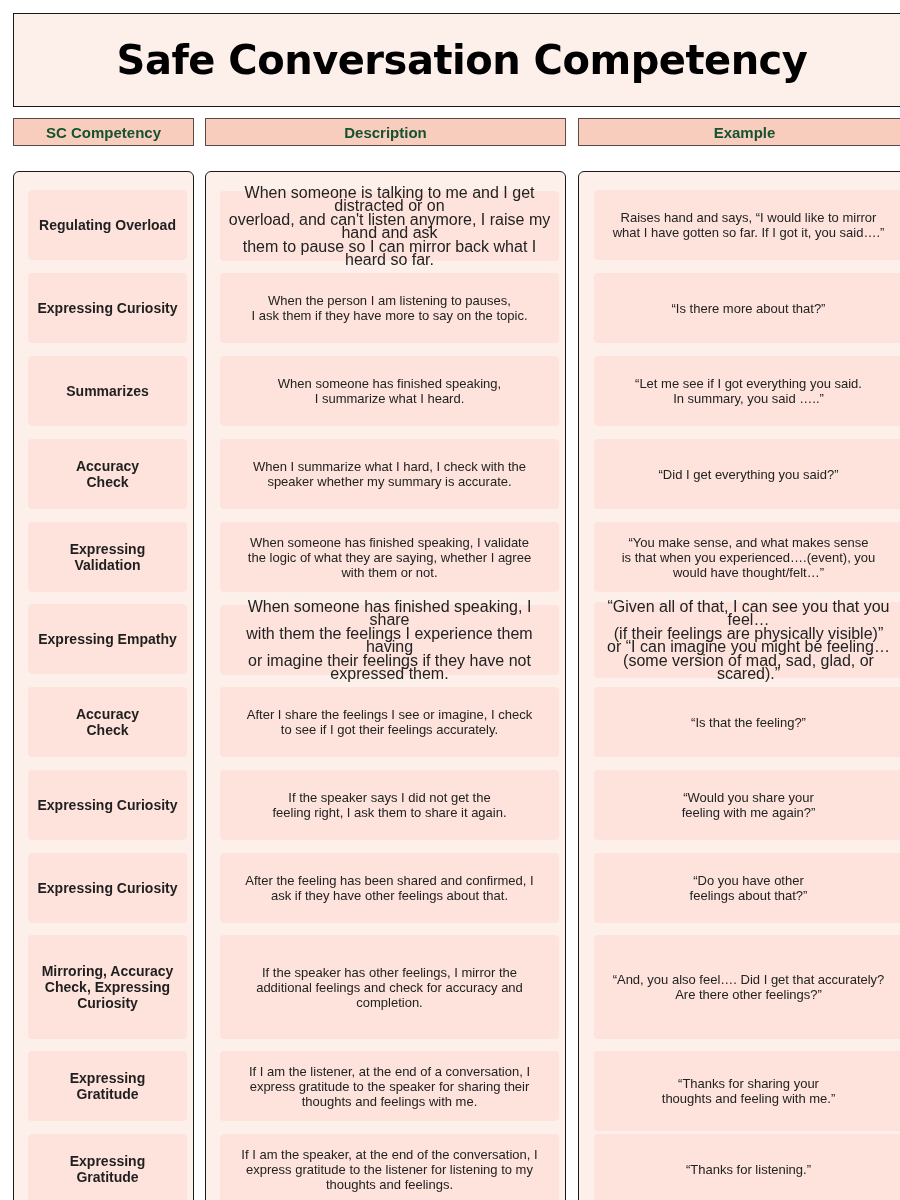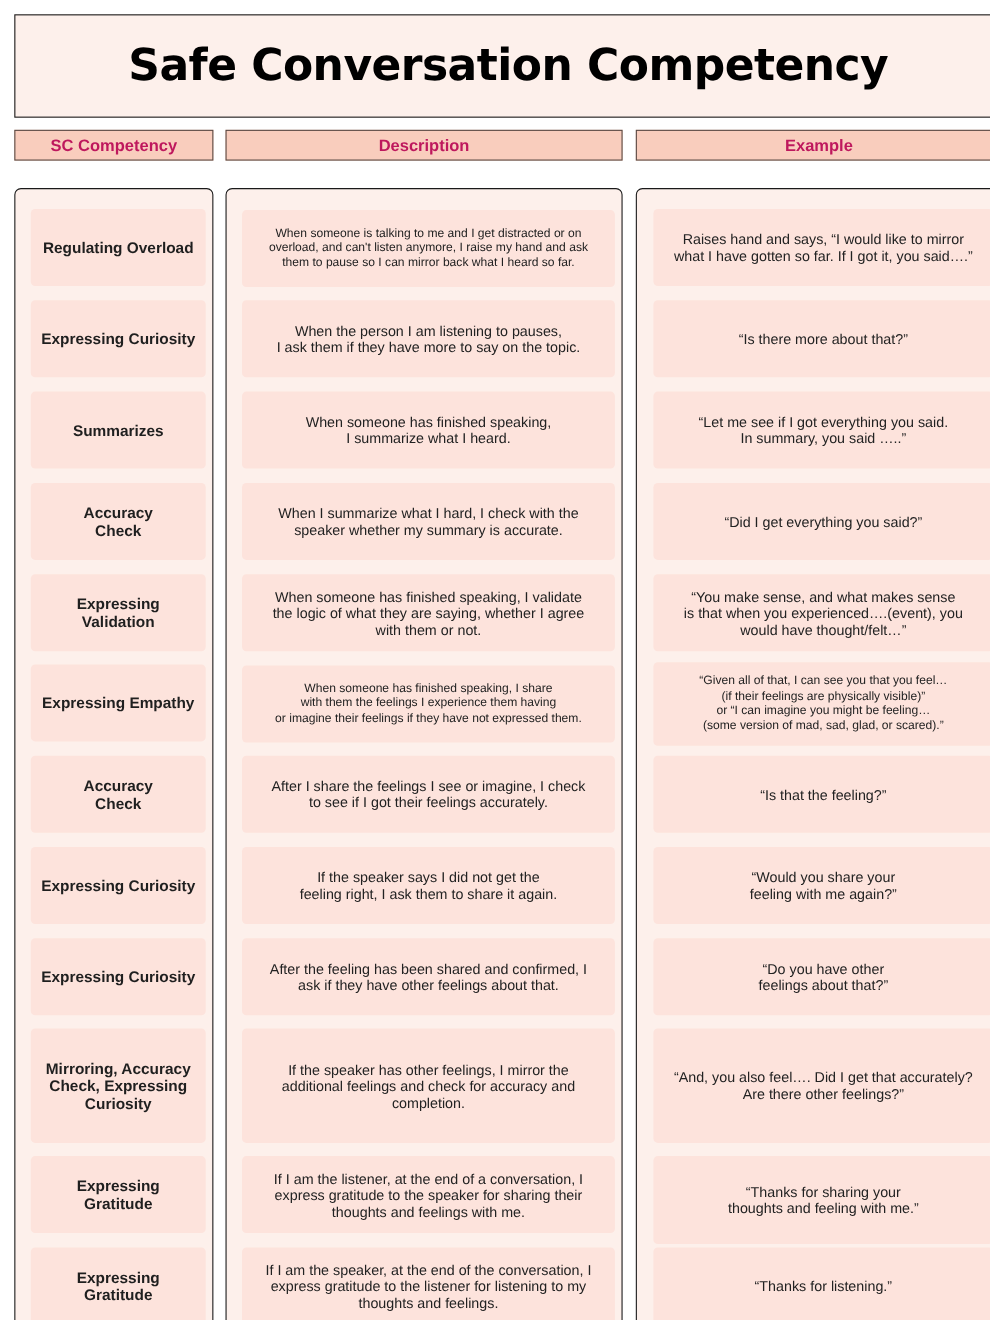--- a/index.html
+++ b/index.html
@@ -13,21 +13,21 @@
   }
   .title-box h1 {
     font-family: "DejaVu Sans", sans-serif; font-weight: 900; font-size: 40px;
     letter-spacing: -0.5px; color: #000;
   }
 
   .col-header {
     position: absolute; top: 106px; height: 28px;
     background: #f9cdbd; border: 1.2px solid #5a4a44;
     display: flex; align-items: center; justify-content: center;
-    font-family: "Liberation Sans", sans-serif; font-weight: 700; font-size: 15px; color: #be185d;
+    font-family: "Liberation Sans", sans-serif; font-weight: 700; font-size: 15px; color: #14532d;
   }
   .h1 { left: 1px; width: 181px; }
   .h2 { left: 193px; width: 361px; }
   .h3 { left: 566px; width: 333px; }
 
   .col-panel {
     position: absolute; top: 159px; height: 1040px;
     background: #fdf0eb; border: 1.2px solid #1a1a1a; border-radius: 6px;
   }
   .p1 { left: 1px; width: 181px; }
@@ -35,21 +35,21 @@
   .p3 { left: 566px; width: 333px; }
 
   .cell {
     position: absolute; background: #fde3dc; border-radius: 4px;
     display: flex; align-items: center; justify-content: center; text-align: center;
     white-space: pre-line;
   }
   .p1 .cell { left: 10px; width: 159px; font-family: "Liberation Sans", sans-serif; font-weight: 700; font-size: 14px; line-height: 16px; color: #1f1f1f; padding: 0 6px; }
   .p2 .cell { left: 10px; width: 339px; font-family: "Liberation Sans", sans-serif; font-size: 13px; line-height: 15px; color: #222; padding: 0 8px; }
   .p3 .cell { left: 11px; width: 309px; font-family: "Liberation Sans", sans-serif; font-size: 13px; line-height: 15px; color: #222; padding: 0 8px; }
-  .p2 .cell.small, .p3 .cell.small { font-size: 11px; line-height: 13.5px; }
+  .p2 .cell.small, .p3 .cell.small { font-size: 16px; line-height: 13.5px; }
 </style>
 </head>
 <body>
 
 <div class="title-box">
   <h1>Safe Conversation Competency</h1>
 </div>
 
 <div class="col-header h1">SC Competency</div>
 <div class="col-header h2">Description</div>

